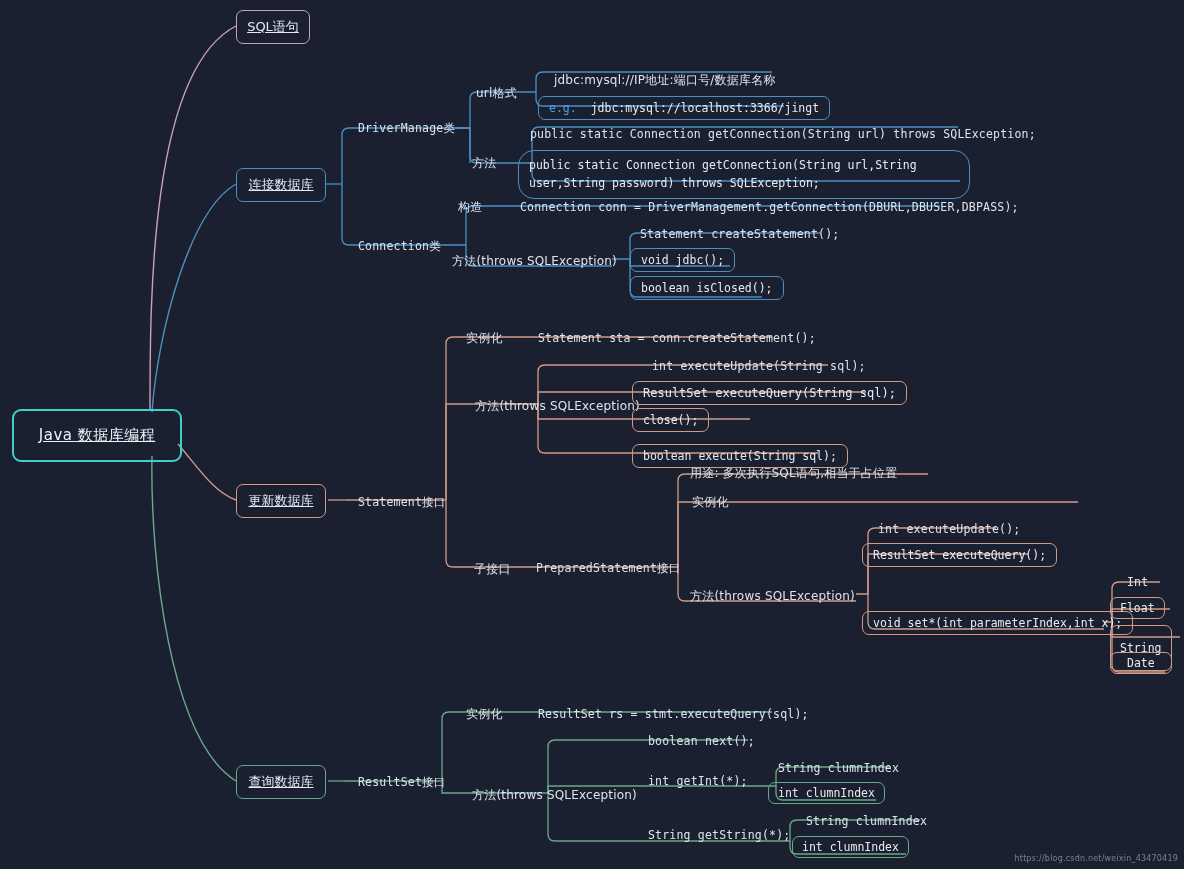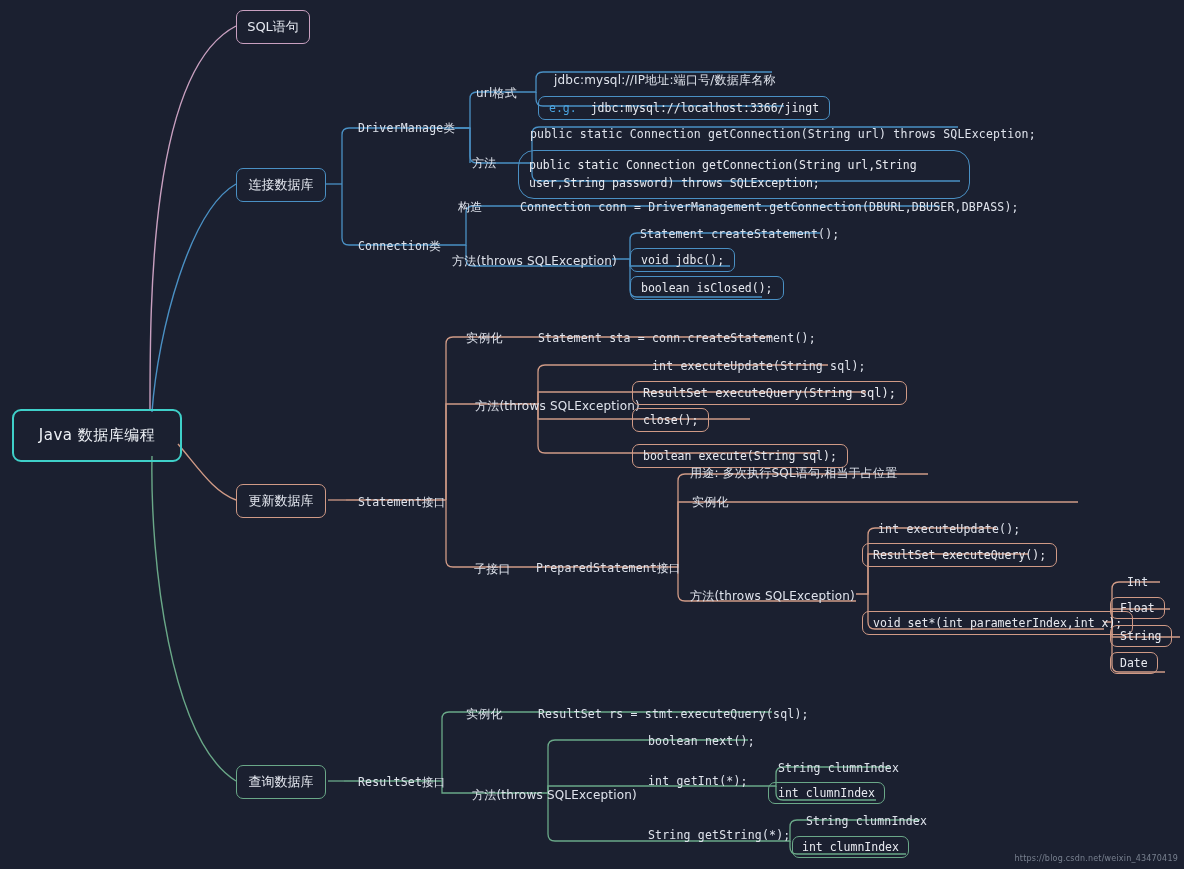--- a/index.html
+++ b/index.html
@@ -21,20 +21,21 @@
     left:12px;top:409px;width:166px;height:49px;
     border:2px solid #3fd0c9;border-radius:9px;
     display:flex;align-items:center;justify-content:center;
     font-size:15px;color:#eef1f6;letter-spacing:.5px;
   }
   .mainbox{
     position:absolute;border-radius:7px;border-width:1.4px;border-style:solid;
     display:flex;align-items:center;justify-content:center;
     font-size:13px;font-family:"DejaVu Sans","Liberation Sans",sans-serif;
     color:#e6e9f1;
+    text-decoration:underline;
   }
   .wrapbox{
     position:absolute;white-space:normal;font-size:11.5px;line-height:1.6;border-radius:16px;
   }
   .wm{
     position:absolute;right:6px;bottom:6px;font-size:8px;color:#78808f;
     font-family:"DejaVu Sans","Liberation Sans",sans-serif;letter-spacing:.2px;text-align:center;
   }
   .eg{color:#4aa3df;}
 </style>
@@ -257,25 +258,25 @@
   </div>
 
   <div class="txt" style="left:1127px;top:575px;">
     <span>Int</span>
   </div>
 
   <div class="boxed" style="left:1110px;top:597px;border-color:#d09a86;padding:3px 9px;font-size:11.5px;">
     <span>Float</span>
   </div>
 
-  <div class="boxed" style="left:1110px;top:625px;border-color:#d09a86;padding:3px 9px;font-size:11.5px;">
+  <div class="boxed" style="left:1110px;top:625px;border-color:#d09a86;padding:15px 9px;font-size:11.5px;">
     <span>String</span>
   </div>
 
-  <div class="boxed" style="left:1110px;top:652px;border-color:#d09a86;padding:3px 9px;font-size:11.5px;">
+  <div class="boxed" style="left:1110px;top:652px;border-color:#d09a86;padding:3px 16px;font-size:11.5px;">
     <span>Date</span>
   </div>
 
   <div class="txt" style="left:358px;top:775px;">
     <span>ResultSet接口</span>
   </div>
 
   <div class="txt cjk" style="left:466px;top:706px;">
     <span>实例化</span>
   </div>

